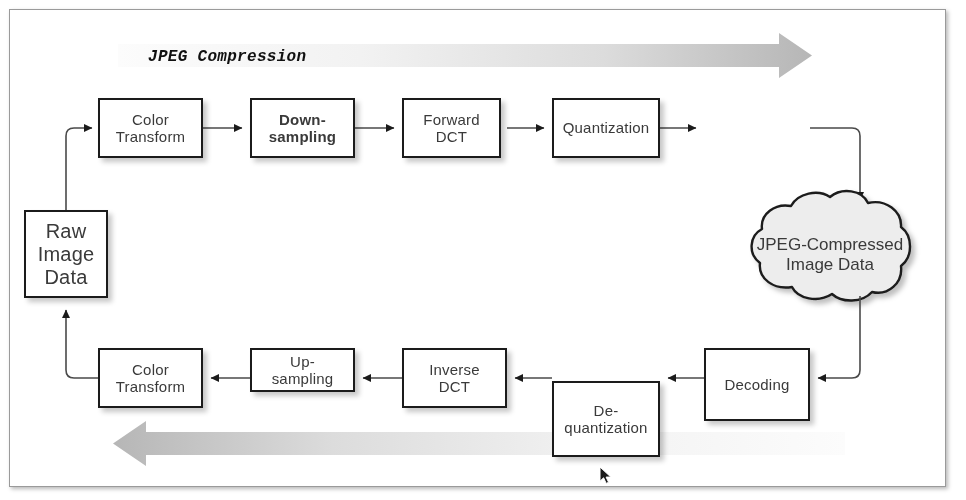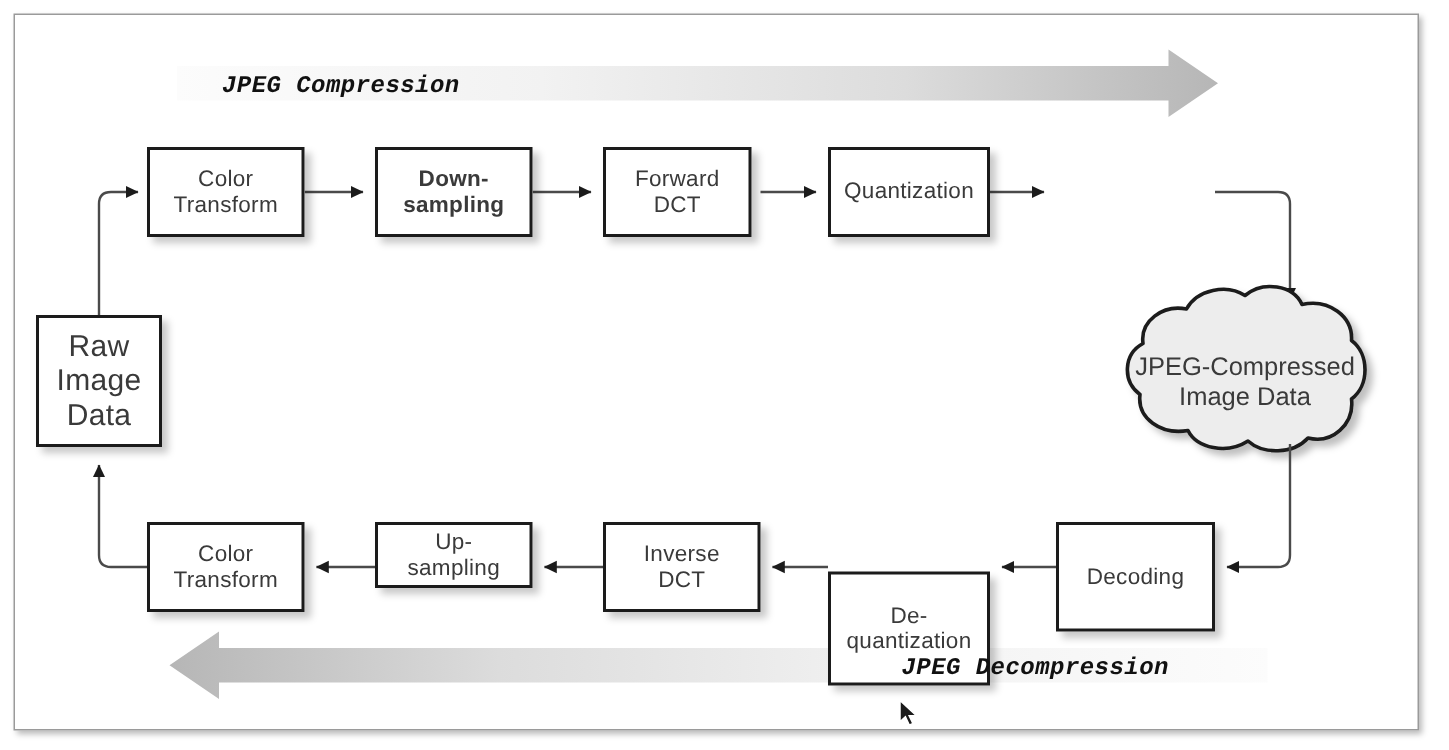--- a/index.html
+++ b/index.html
@@ -222,20 +222,19 @@
 
     <div class="node" style="left:704px; top:348px; width:106px; height:73px;">
       <span>Decoding</span>
     </div>
 
     <div class="cloud-label" style="left:735px; top:235px;">JPEG-Compressed
 Image Data</div>
 
     <div class="banner-label" style="left:148px; top:48px;">JPEG Compression</div>
 
-    <div class="banner-label" style="left:601px; top:436px;">JPEG Decompression</div>
 
     <svg class="cursor" style="left:599px; top:466px;" viewBox="0 0 13 19">
       <path d="M1,1 L1,15.2 L4.6,11.8 L7.2,17.4 L9.6,16.3 L7.1,11.1 L11.8,11.0 Z" fill="#1a1a1a" stroke="#ffffff" stroke-width="1"></path>
     </svg>
 
   </div>
 </div>
 
 </body></html>

